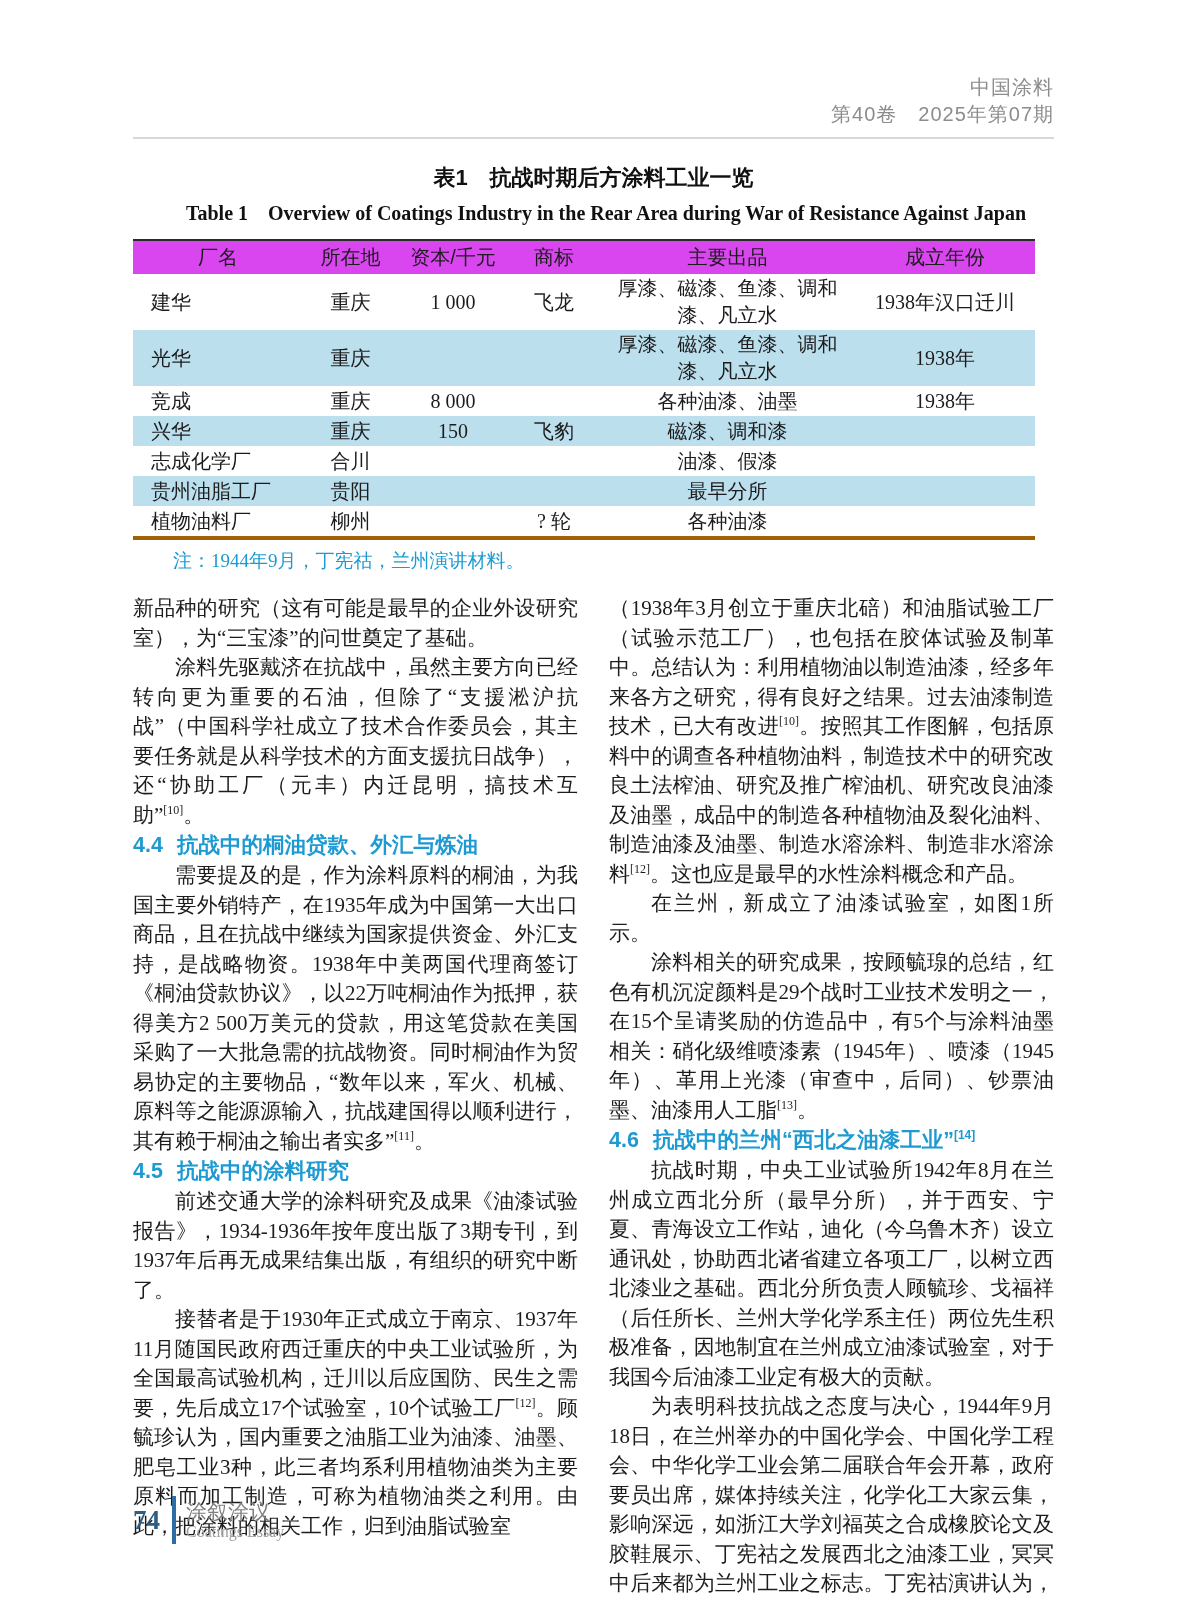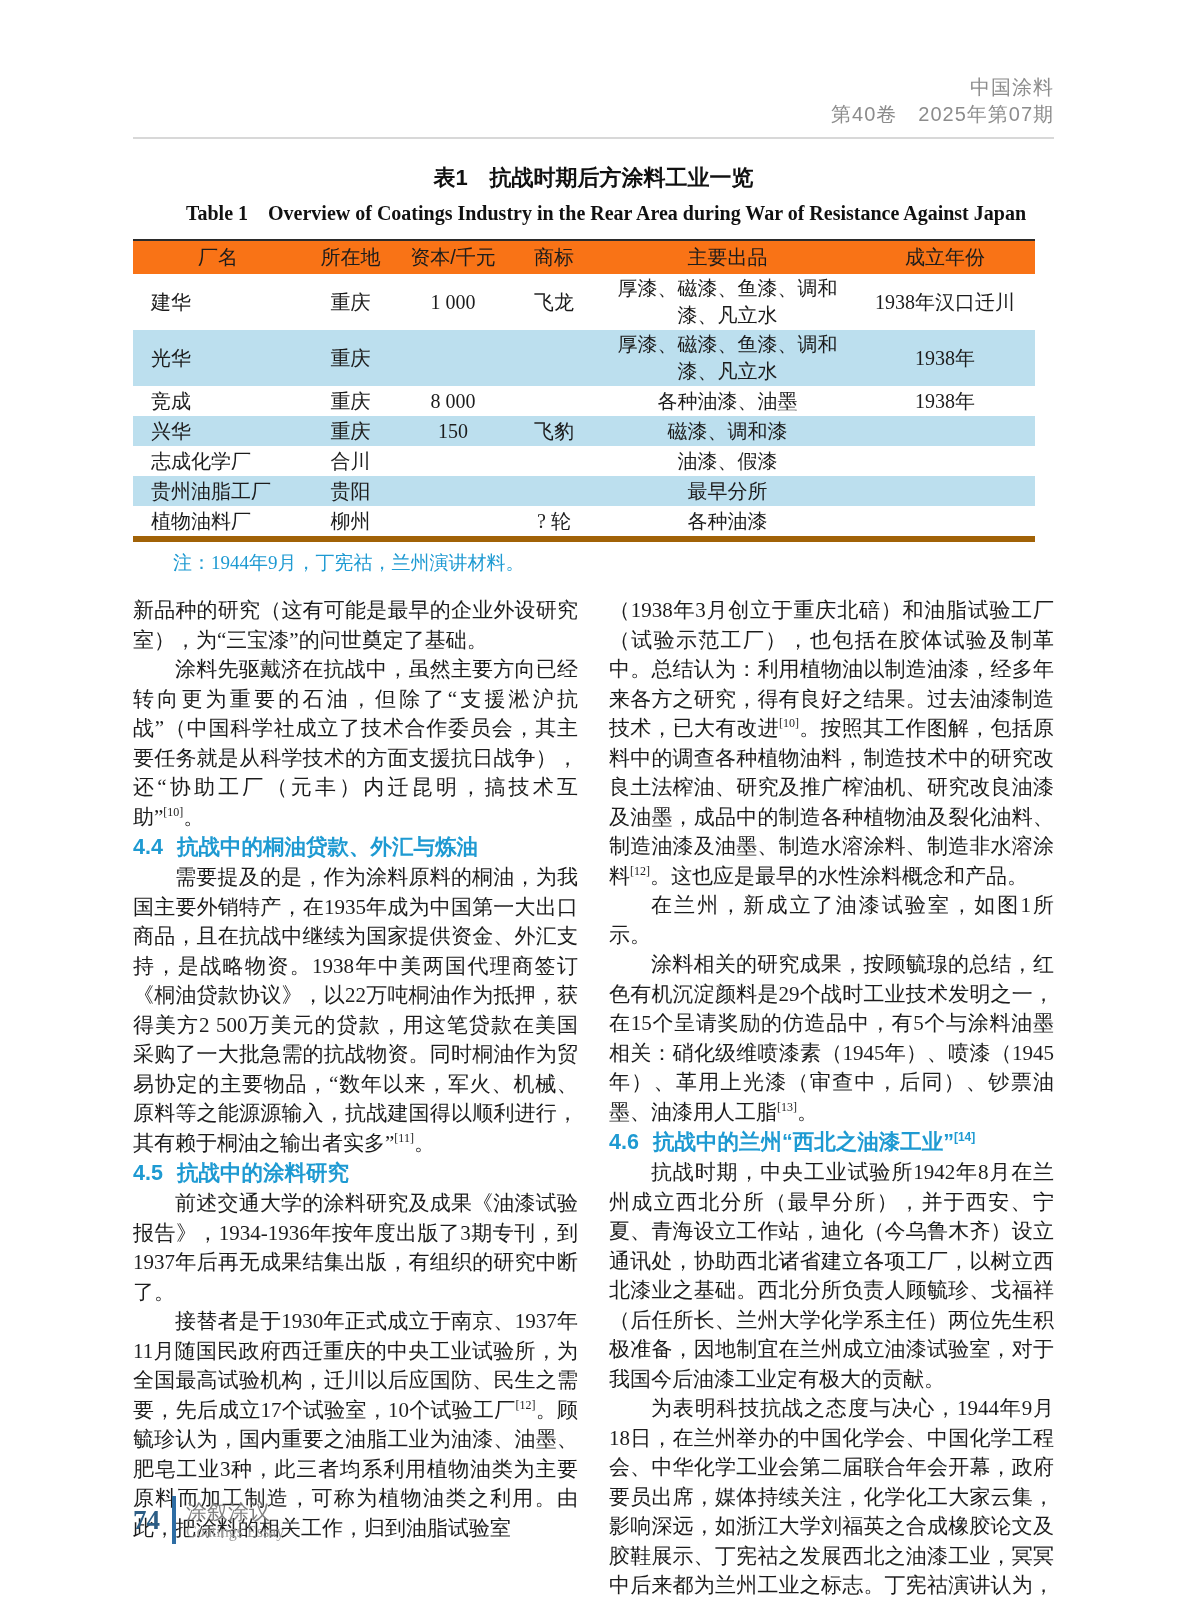--- a/index.html
+++ b/index.html
@@ -47,30 +47,30 @@
   }
   
   table.coatings{
     margin:12px auto 0 133px;
     width:902px;
     border-collapse:collapse;
     font-size:20px;
     table-layout:fixed;
   }
   table.coatings th{
-    background:#f97316;
+    background:#d946ef;
     font-weight:normal;
     border-top:2px solid #2b2b2b;
     height:31px;
     font-family:"Liberation Sans","DejaVu Sans",sans-serif;
     margin-left:15px;
   }
   table.coatings td{height:28px;}
   table.coatings tr.stripe td{background:#bcdfee;}
-  table.coatings tr:last-child td{border-bottom:6px solid #a16207;}
+  table.coatings tr:last-child td{border-bottom:4px solid #a16207;}
   .c-left{text-align:left;padding-left:18px;}
   .c-center{text-align:center;}
   col.col-name{width:170px;}
   col.col-loc{width:95px;}
   col.col-cap{width:110px;}
   col.col-brand{width:92px;}
   col.col-prod{width:255px;}
   col.col-year{width:180px;}
   .tbl-note{
     margin:8px 0 0 173px;

